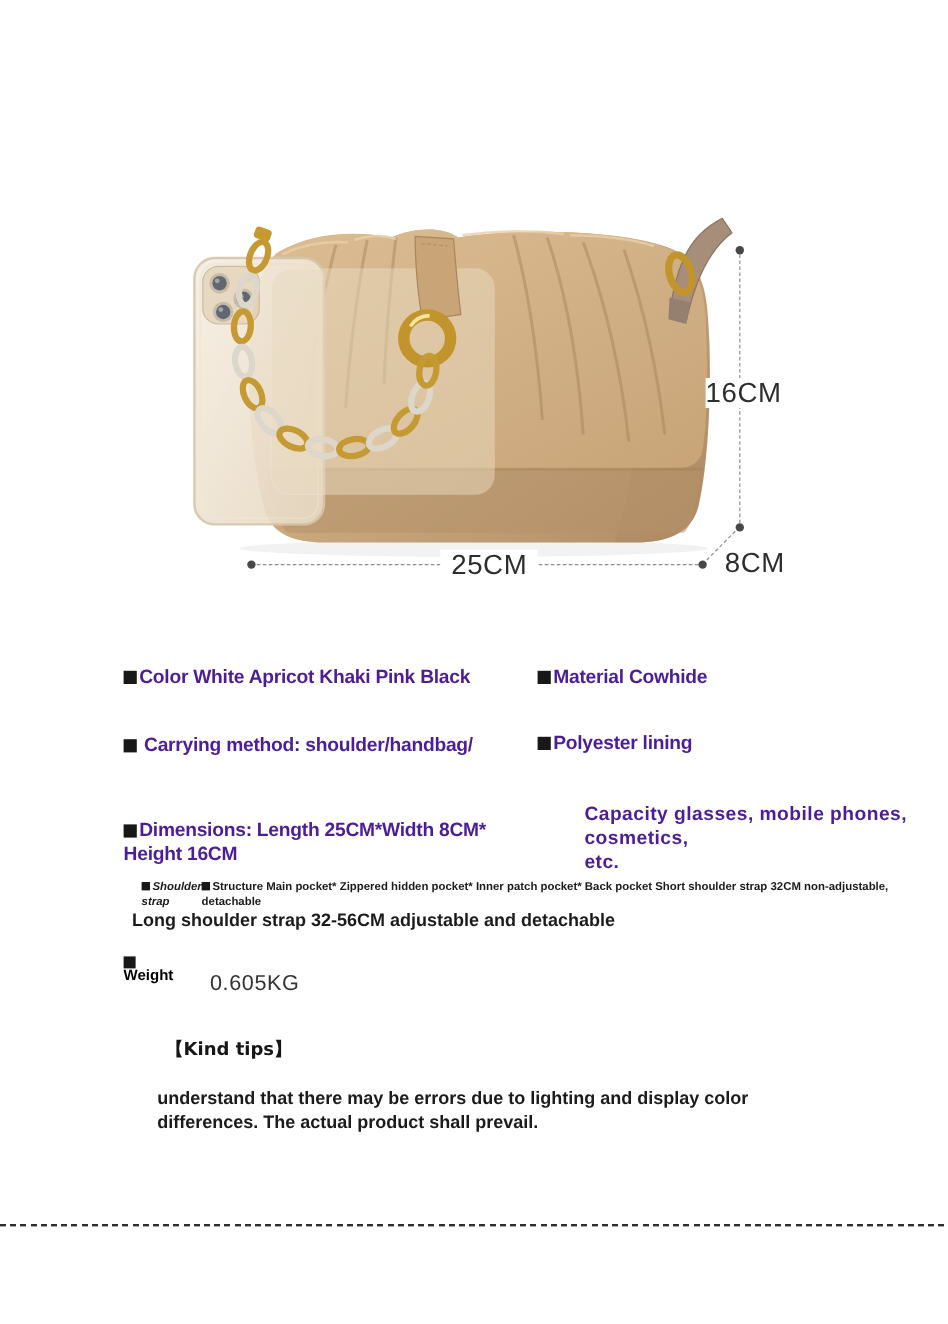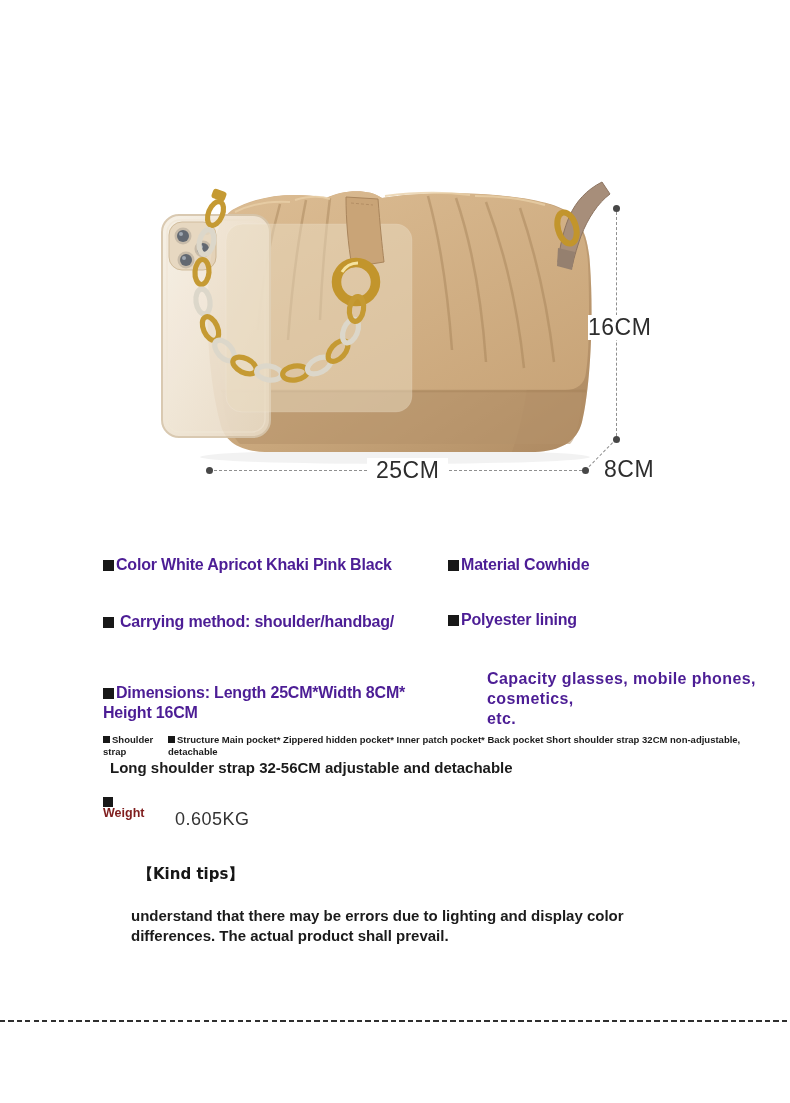--- a/index.html
+++ b/index.html
@@ -18,21 +18,21 @@
 
   
   .sq{display:inline-block;width:11px;height:11px;background:#181818;margin-right:2px;vertical-align:-.5px;}
   .sq.gap{margin-right:6px;}
   .sq-sm{display:inline-block;width:7px;height:7px;background:#181818;margin-right:2px;vertical-align:0;}
   .sq-block{position:absolute;width:10px;height:10px;background:#181818;}
   .spec-lg{position:absolute;font:700 16px/20px "Liberation Sans",sans-serif;color:#4c1d95;letter-spacing:-.2px;}
   .spec-lg.sp{letter-spacing:.4px;margin-left:44px;}
   .spec-sm{position:absolute;font:700 9.5px/11.5px "Liberation Sans",sans-serif;color:#1b1b1b;}
   .spec-md{position:absolute;font:700 15px/18px "Liberation Sans",sans-serif;color:#1b1b1b;}
-  .weight-label{position:absolute;font:700 12.5px/14px "Liberation Sans",sans-serif;color:#7f1d1d;}
+  .weight-label{position:absolute;font:700 12.5px/14px "Liberation Sans",sans-serif;color:#000000;}
   .weight-value{position:absolute;font:400 18px/20px "Liberation Sans",sans-serif;color:#333;letter-spacing:.5px;margin-top:12px;}
   .tips-title{position:absolute;font:700 15px/18px "DejaVu Sans","Liberation Sans",sans-serif;color:#161616;}
   .tips-body{position:absolute;font:700 15px/19.5px "Liberation Sans",sans-serif;color:#1b1b1b;}
 
   .bottom-dashed{position:absolute;left:0;top:1020px;width:790px;height:2px;
     background:repeating-linear-gradient(90deg,#2f2f2f 0 5px,transparent 5px 8.5px);}
 
   
   .lg{fill:none;stroke:#c59a33;stroke-width:5.2;}
   .ls{fill:none;stroke:#dcd7ca;stroke-width:5.2;}
@@ -173,21 +173,21 @@
     <div class="spec-lg" style="left:103px;top:671px;margin-top:12px;">
       <div><span class="sq"></span><span>Dimensions: Length 25CM*Width 8CM*</span></div>
       <div>Height 16CM</div>
     </div>
 
     <div class="spec-lg sp" style="left:443px;top:669px;">
       <div>Capacity glasses, mobile phones, cosmetics,</div>
       <div>etc.</div>
     </div>
 
-    <div class="spec-sm" style="left:103px;top:734px;width:62px;">
+    <div class="spec-sm" style="left:118px;top:734px;width:62px;font-style:italic;">
       <span class="sq-sm"></span><span>Shoulder strap</span>
     </div>
 
     <div class="spec-sm" style="left:168px;top:734px;">
       <div><span class="sq-sm"></span><span>Structure Main pocket* Zippered hidden pocket* Inner patch pocket* Back pocket Short shoulder strap 32CM non-adjustable,</span></div>
       <div>detachable</div>
     </div>
 
     <div class="spec-md" style="left:110px;top:759px;">Long shoulder strap 32-56CM adjustable and detachable</div>
 

